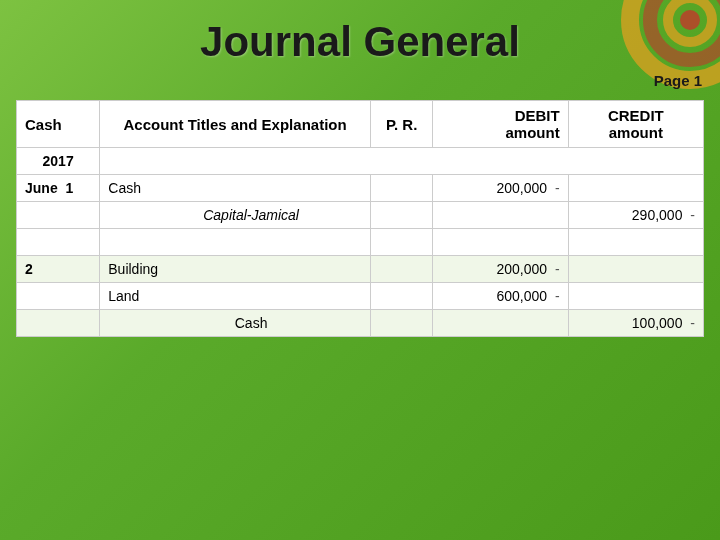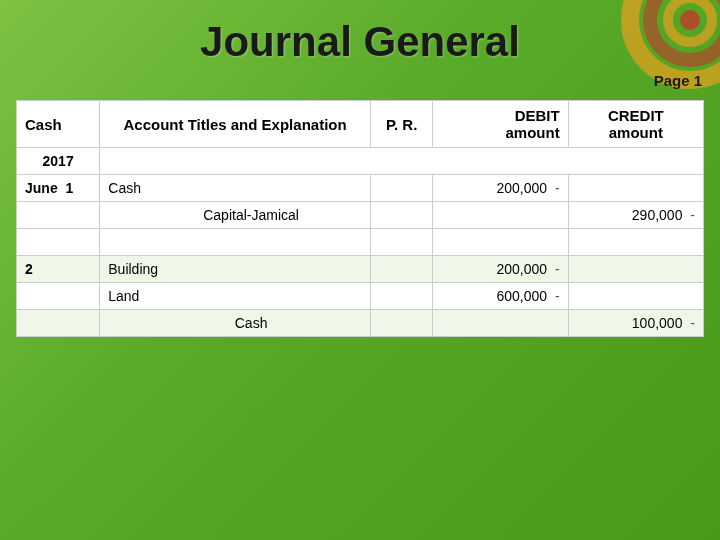--- a/index.html
+++ b/index.html
@@ -155,21 +155,21 @@
     </tr>
         <tr>
       <td class="date-month" colspan="1" style="white-space:nowrap;">June&nbsp;&nbsp;<strong>1</strong></td>
       <td class="account">Cash</td>
       <td class="pr"></td>
       <td class="amount"><span class="debit-val">200,000</span><span class="dash"> -</span></td>
       <td class="amount"></td>
     </tr>
         <tr>
       <td></td>
-      <td class="account-indented" style="text-align:center;padding-left:40px;">Capital-Jamical</td>
+      <td class="account-indented" style="text-align:center;padding-left:40px;font-style:italic;">Capital-Jamical</td>
       <td class="pr"></td>
       <td class="amount"></td>
       <td class="amount"><span class="debit-val">290,000</span><span class="dash"> -</span></td>
     </tr>
         <tr>
       <td>&nbsp;</td>
       <td></td>
       <td></td>
       <td></td>
       <td></td>

